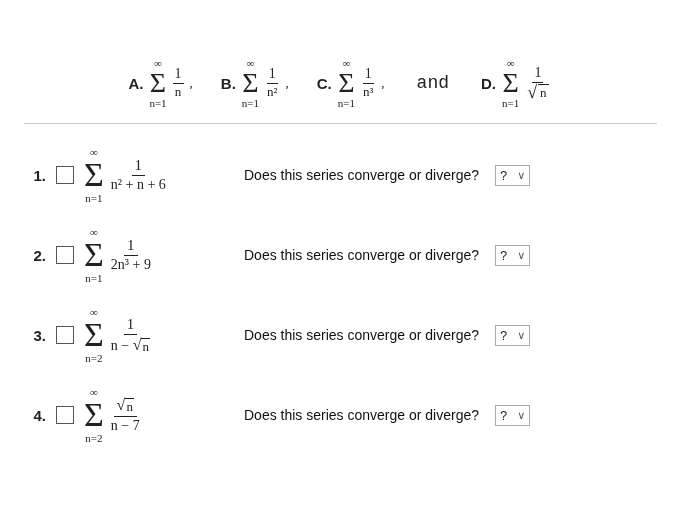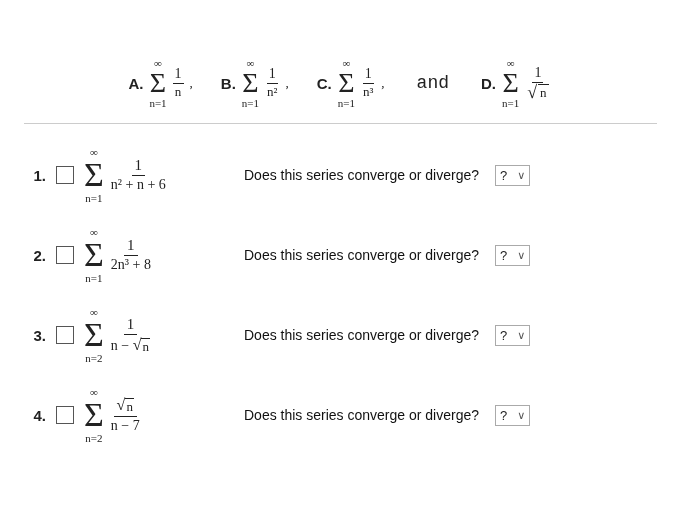--- a/index.html
+++ b/index.html
@@ -306,21 +306,21 @@
   <span class="problem-number">2.</span>
   <span class="checkbox"></span>
   <span class="problem-expr">
     <span class="problem-sigma-wrap">
       <span style="font-size:11px;">∞</span>
       <span class="problem-big-sigma">Σ</span>
       <span class="problem-limits">n=1</span>
     </span>
     <span class="problem-fraction">
       <span class="pnumer">1</span>
-      <span class="pdenom">2n³ + 8</span>
+      <span class="pdenom">2n³ + 9</span>
     </span>
   </span>
   <span class="question-text">Does this series converge or diverge?</span>
   <span class="converge-dropdown">
     <span>?</span>
     <span class="dropdown-chevron">∨</span>
   </span>
 </div>
 
 <div class="problem-row">

